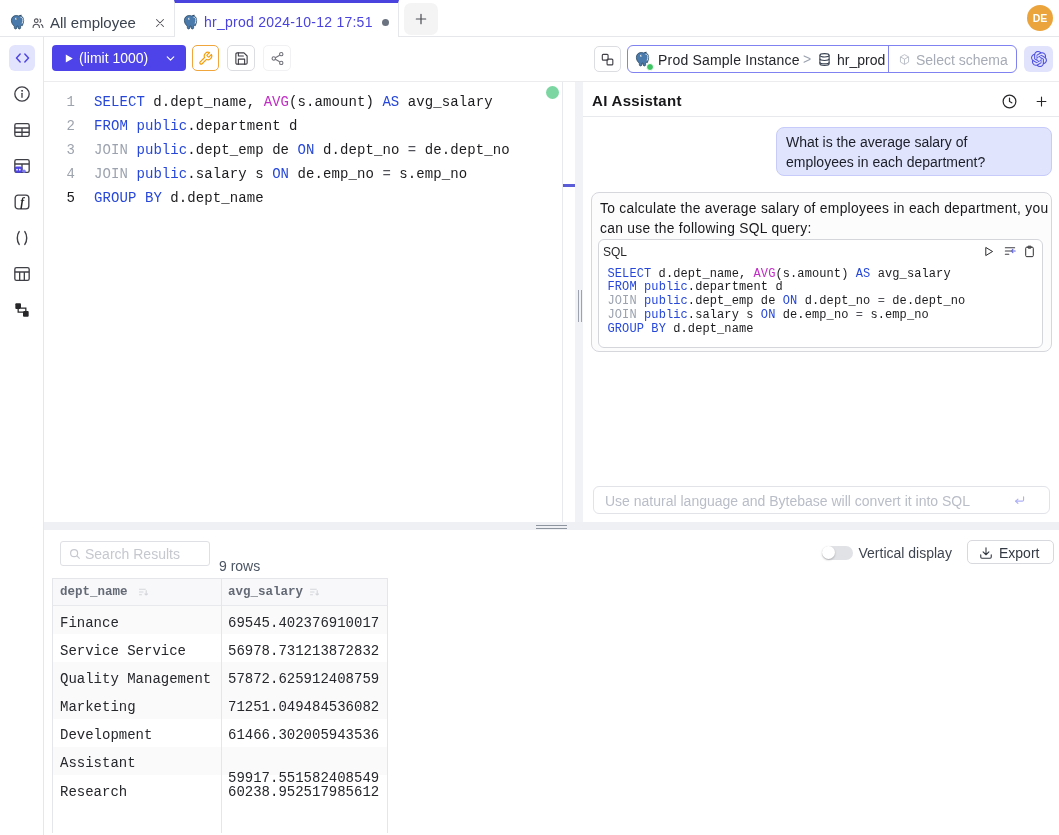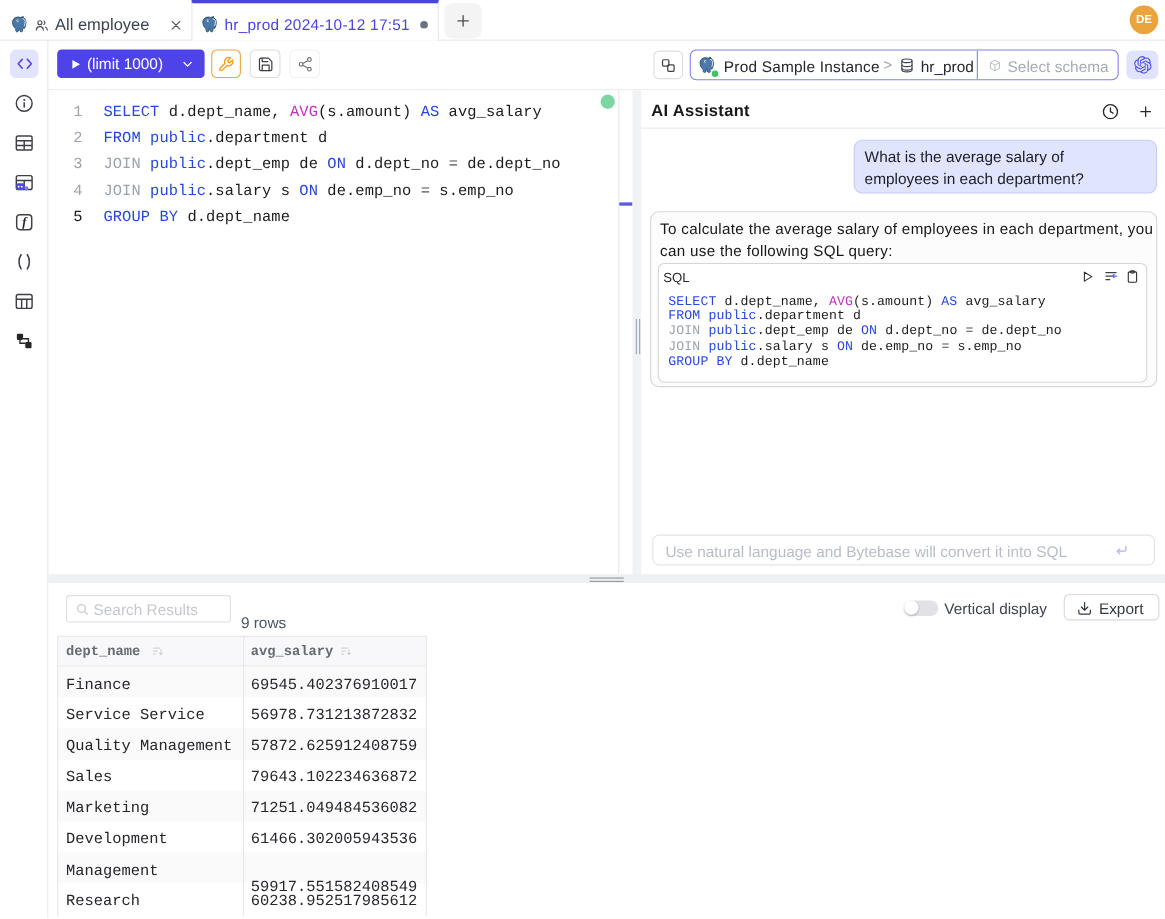--- a/index.html
+++ b/index.html
@@ -306,34 +306,30 @@
             <span style="position:absolute;left:176px;top:8.5px;">69545.402376910017</span>
           </div>
         <div style="height:28.2px;position:relative;">
             <span style="position:absolute;left:8px;top:8.5px;">Service Service</span>
             <span style="position:absolute;left:176px;top:8.5px;">56978.731213872832</span>
           </div>
         <div style="height:28.2px;background:#fafafb;position:relative;">
             <span style="position:absolute;left:8px;top:8.5px;">Quality Management</span>
             <span style="position:absolute;left:176px;top:8.5px;">57872.625912408759</span>
           </div>
-        <div style="height:28.2px;position:relative;">
-            <span style="position:absolute;left:8px;top:8.5px;">Sales</span>
-            <span style="position:absolute;left:176px;top:8.5px;">79643.102234636872</span>
-          </div>
         <div style="height:28.2px;background:#fafafb;position:relative;">
             <span style="position:absolute;left:8px;top:8.5px;">Marketing</span>
             <span style="position:absolute;left:176px;top:8.5px;">71251.049484536082</span>
           </div>
         <div style="height:28.2px;position:relative;">
             <span style="position:absolute;left:8px;top:8.5px;">Development</span>
             <span style="position:absolute;left:176px;top:8.5px;">61466.302005943536</span>
           </div>
         <div style="height:28.2px;background:#fafafb;position:relative;">
-            <span style="position:absolute;left:8px;top:8.5px;">Management</span>
+            <span style="position:absolute;left:8px;top:8.5px;">Assistant</span>
             <span style="position:absolute;left:176px;top:8.5px;margin-top:15px;">59917.551582408549</span>
           </div>
         <div style="height:28.2px;position:relative;">
             <span style="position:absolute;left:8px;top:8.5px;">Research</span>
             <span style="position:absolute;left:176px;top:8.5px;">60238.952517985612</span>
           </div>
       </div>
 
       <div class="abs" style="left:0;top:0;width:1px;height:255px;background:#e5e6ea;"></div>
       <div class="abs" style="left:168.5px;top:0;width:1px;height:255px;background:#e5e6ea;"></div>

